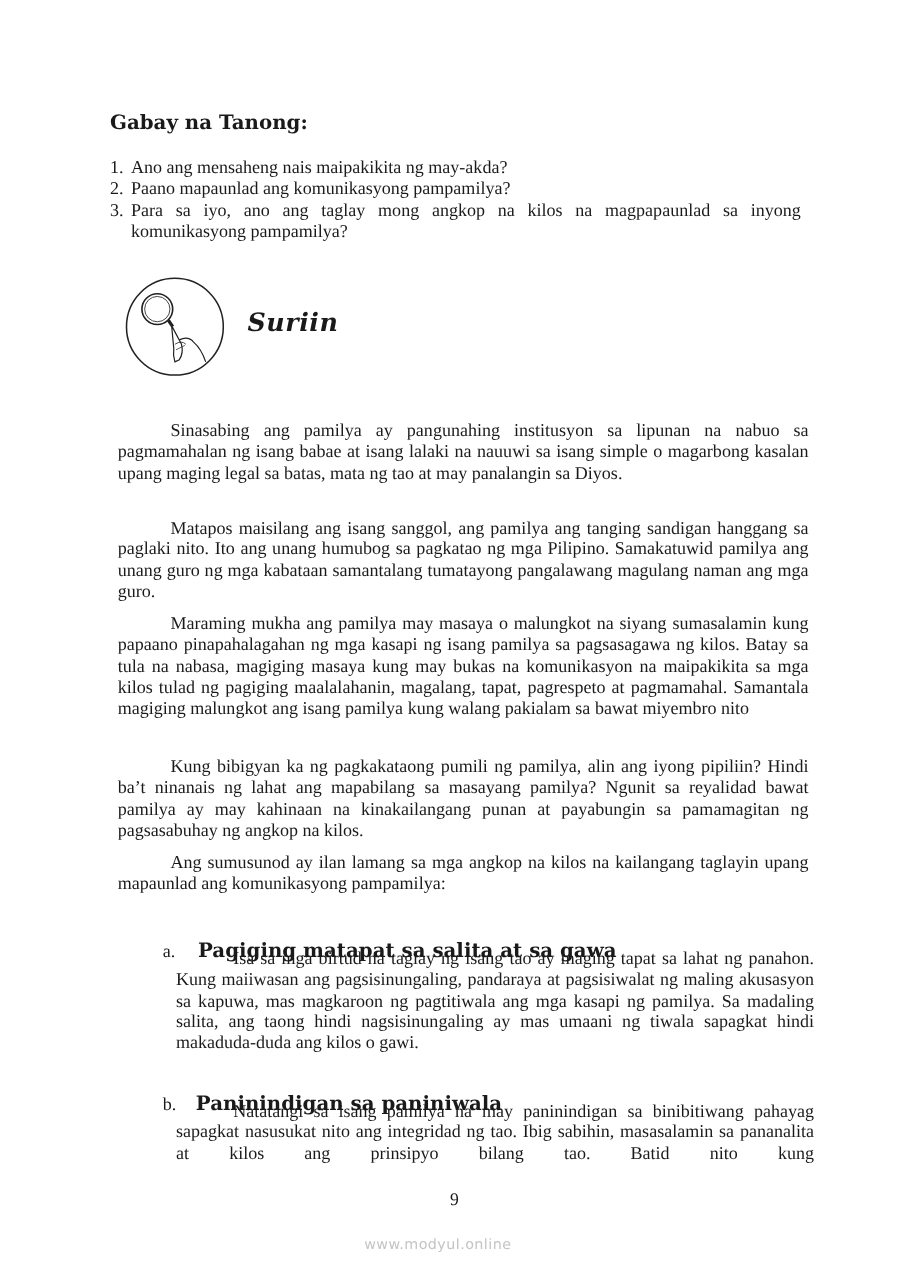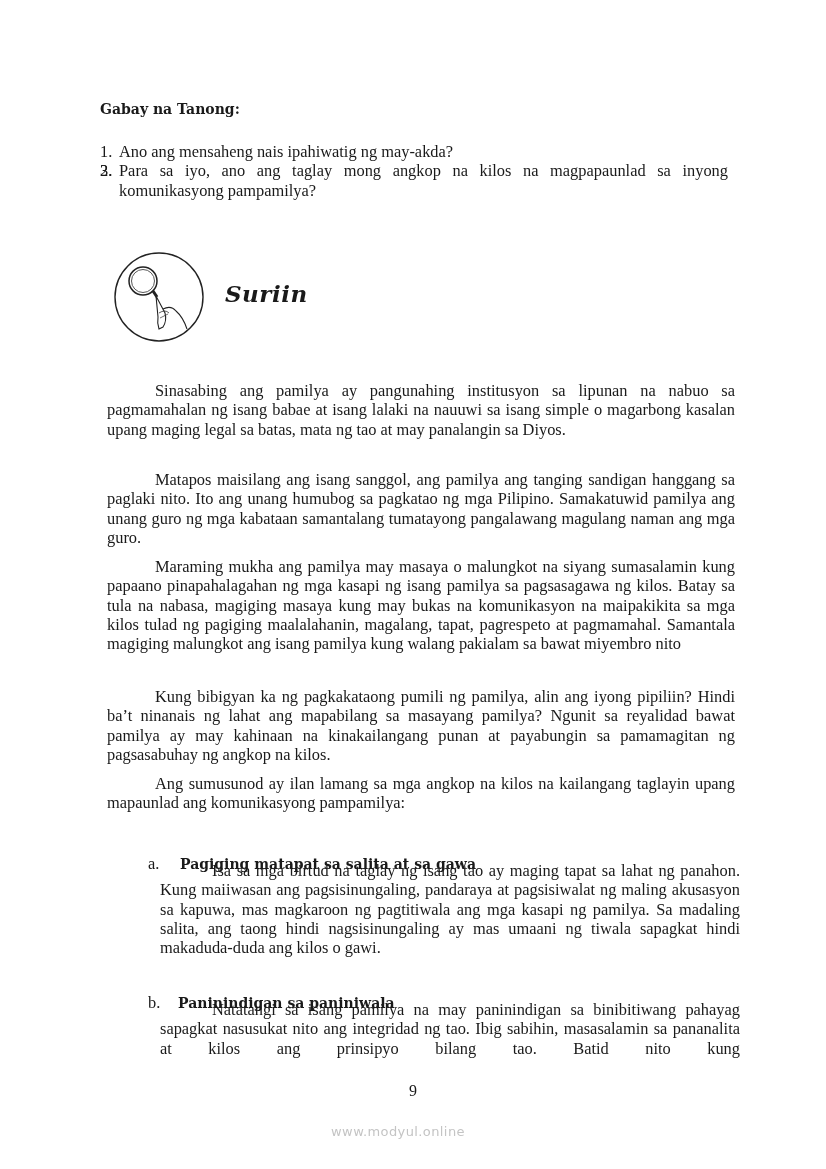--- a/index.html
+++ b/index.html
@@ -1,21 +1,21 @@
 <!DOCTYPE html>
 <html><head>
 <meta charset="utf-8">
 <style>
   html, body { margin: 0; padding: 0; background: #ffffff; }
   body { width: 826px; height: 1169px; position: relative; overflow: hidden;
          font-family: "DejaVu Serif", "Liberation Serif", serif; color: #1a1a1a; }
   .page { position: absolute; left: 0; top: 0; width: 826px; height: 1169px; }
   .txt { font-family: "Liberation Serif", "DejaVu Serif", serif; font-size: 16.4px; line-height: 19.3px; }
   .justify { text-align: justify; text-align-last: left; }
-  .heading-bold { font-weight: bold; font-family: "DejaVu Serif", serif; font-size: 14px; }
+  .heading-bold { font-weight: bold; font-family: "DejaVu Serif", serif; font-size: 18px; }
 
   #guide-title { position: absolute; left: 100px; top: 101px; }
   #guide-list { position: absolute; left: 100px; top: 142px; width: 628px; margin: 0; padding: 0; list-style: none; }
   #guide-list li { position: relative; padding-left: 19px; }
   #guide-list li .num { position: absolute; left: 0; top: 0; }
 
   #suriin-icon { position: absolute; left: 113px; top: 251px; width: 92px; height: 92px; }
   #suriin-title { position: absolute; left: 225px; top: 280px; font-family: "DejaVu Serif", serif;
                   font-weight: bold; font-style: italic; font-size: 23px; letter-spacing: 0.5px; }
 
@@ -36,24 +36,25 @@
 </head>
 <body>
 
 <div class="page">
 
   <div id="guide-title" class="heading-bold">Gabay na Tanong:</div>
 
   <ol id="guide-list" class="txt">
     <li>
       <span class="num">1.</span>
-      <span>Ano ang mensaheng nais ipahiwatig ng may-akda?</span>
+      <span>Ano ang mensaheng nais maipakikita ng may-akda?</span>
     </li>
     <li>
       <span class="num">2.</span>
+      <span>Paano mapaunlad ang komunikasyong pampamilya?</span>
     </li>
     <li class="justify">
       <span class="num">3.</span>
       <span>Para sa iyo, ano ang taglay mong angkop na kilos na magpapaunlad sa inyong komunikasyong pampamilya?</span>
     </li>
   </ol>
 
   <svg id="suriin-icon" viewBox="0 0 92 92">
     <circle cx="46" cy="46" r="44" fill="none" stroke="#222" stroke-width="1.4"></circle>
     <circle cx="30" cy="30" r="14" fill="#fff" stroke="#222" stroke-width="1.5"></circle>

